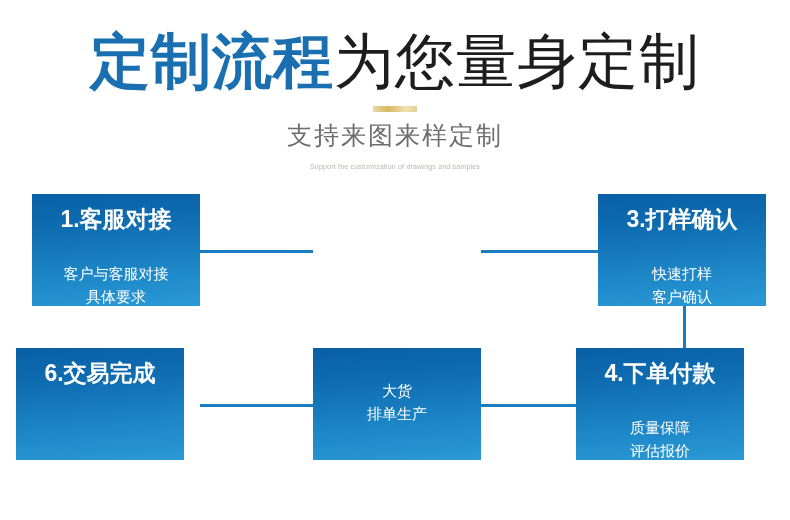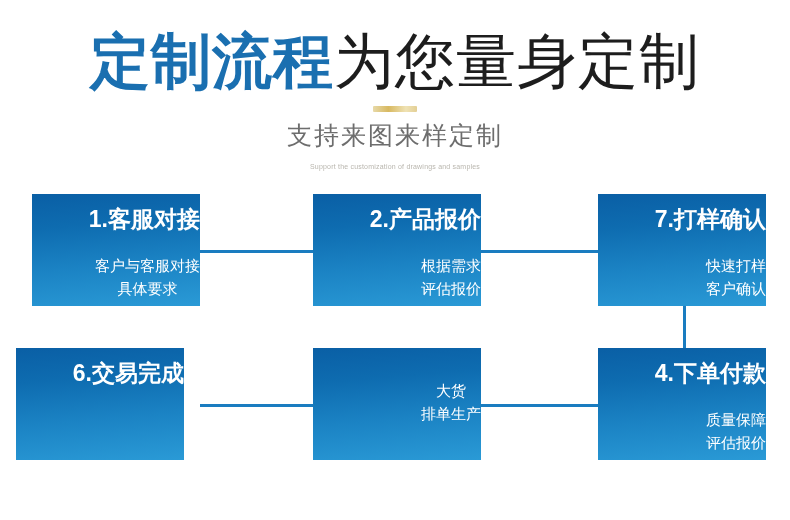--- a/index.html
+++ b/index.html
@@ -71,23 +71,24 @@
 
   
   .box {
     position: absolute;
     width: 168px;
     height: 112px;
     background: linear-gradient(175deg, #0a5fa5 0%, #0e6cb0 28%, #1b83c4 62%, #2a9ad6 100%);
     box-sizing: border-box;
     display: flex;
     flex-direction: column;
-    align-items: flex-end;
+    align-items: center;
     justify-content: flex-start;
     padding-top: 11px;
+    gap: 8px;
   }
   .box-title {
     color: #ffffff;
     font-size: 23px;
     line-height: 29px;
     font-weight: 700;
     letter-spacing: 0px;
     white-space: nowrap;
   }
   .box-desc {
@@ -97,21 +98,21 @@
     font-weight: 400;
     text-align: center;
     margin-top: 20px;
     white-space: nowrap;
   }
 
   
   #box-1 { left: 32px;  top: 194px; }
   #box-2 { left: 313px; top: 194px; }
   #box-3 { left: 598px; top: 194px; }
-  #box-4 { left: 598px; top: 348px; }
+  #box-4 { left: 576px; top: 348px; }
   #box-5 { left: 313px; top: 348px; }
   #box-6 { left: 16px;  top: 348px; }
 
   
   .conn-h {
     position: absolute;
     height: 3px;
     background: #1a7cc0;
   }
   .conn-v {
@@ -146,30 +147,23 @@
   <div class="conn-h" id="conn-5-6"></div>
 
   <div class="box" id="box-1">
     <div class="box-title">1.客服对接</div>
     <div class="box-desc">
       <div>客户与客服对接</div>
       <div>具体要求</div>
     </div>
   </div>
 
-  <div class="box" id="box-2">
-    <div class="box-title">2.产品报价</div>
-    <div class="box-desc">
-      <div>根据需求</div>
-      <div>评估报价</div>
-    </div>
-  </div>
 
   <div class="box" id="box-3">
-    <div class="box-title">7.打样确认</div>
+    <div class="box-title">3.打样确认</div>
     <div class="box-desc">
       <div>快速打样</div>
       <div>客户确认</div>
     </div>
   </div>
 
   <div class="box" id="box-4">
     <div class="box-title">4.下单付款</div>
     <div class="box-desc">
       <div>质量保障</div>

